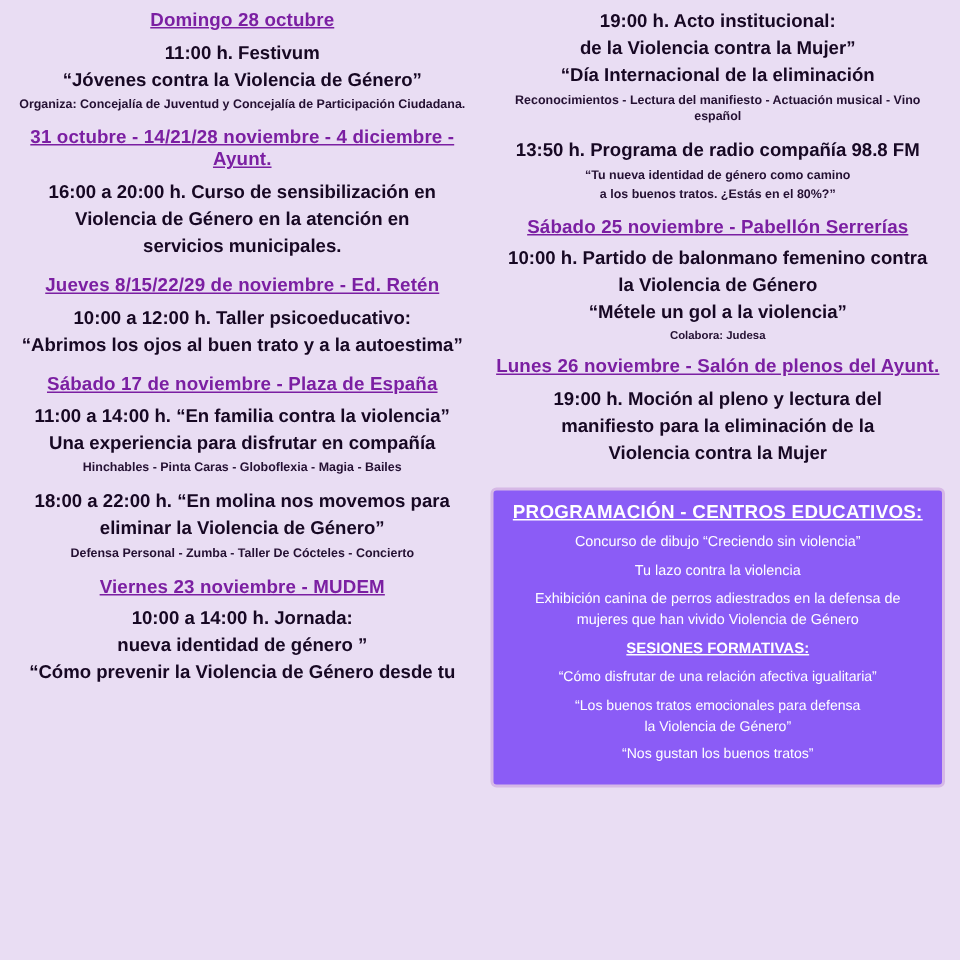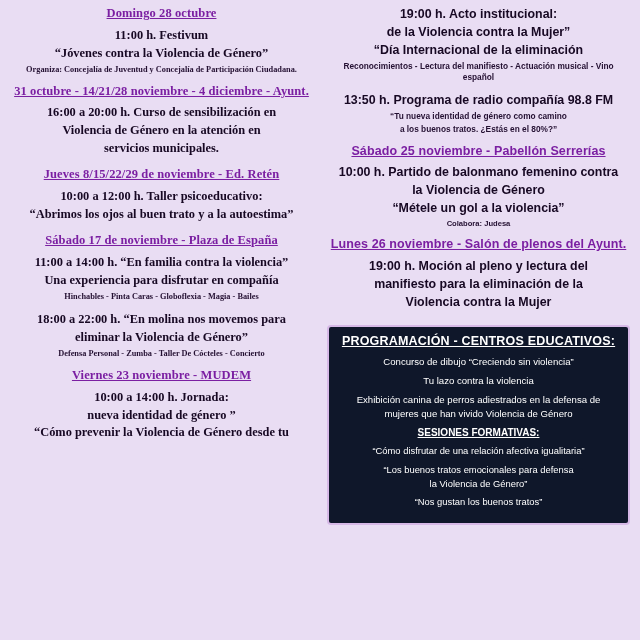--- a/index.html
+++ b/index.html
@@ -22,21 +22,21 @@
     display: flex;
     flex-direction: row;
     gap: 6px;
   }
   .col {
     width: 50%;
     box-sizing: border-box;
     display: flex;
     flex-direction: column;
   }
-  .col-left { padding: 0 4px 0 2px; font-family: Liberation Serif, serif; }
+  .col-left { padding: 0 4px 0 2px; }
   .col-right { padding: 0 2px 0 4px; }
 
   .block {
     text-align: center;
     margin-bottom: 9px;
   }
   .heading {
     color: #7b1fa2;
     font-weight: bold;
     font-size: 12.5px;
@@ -61,21 +61,21 @@
   }
   .tiny {
     font-size: 7.6px;
     font-weight: bold;
     color: #241032;
     margin-top: 1px;
   }
 
   .edu-box {
     margin-top: 4px;
-    background: #0f172a;
+    background: #8b5cf6;
     border: 2px solid #d6b8e6;
     border-radius: 4px;
     color: #ffffff;
     text-align: center;
     padding: 7px 8px 9px 8px;
     box-sizing: border-box;
   }
   .edu-title {
     font-weight: bold;
     font-size: 12.5px;

